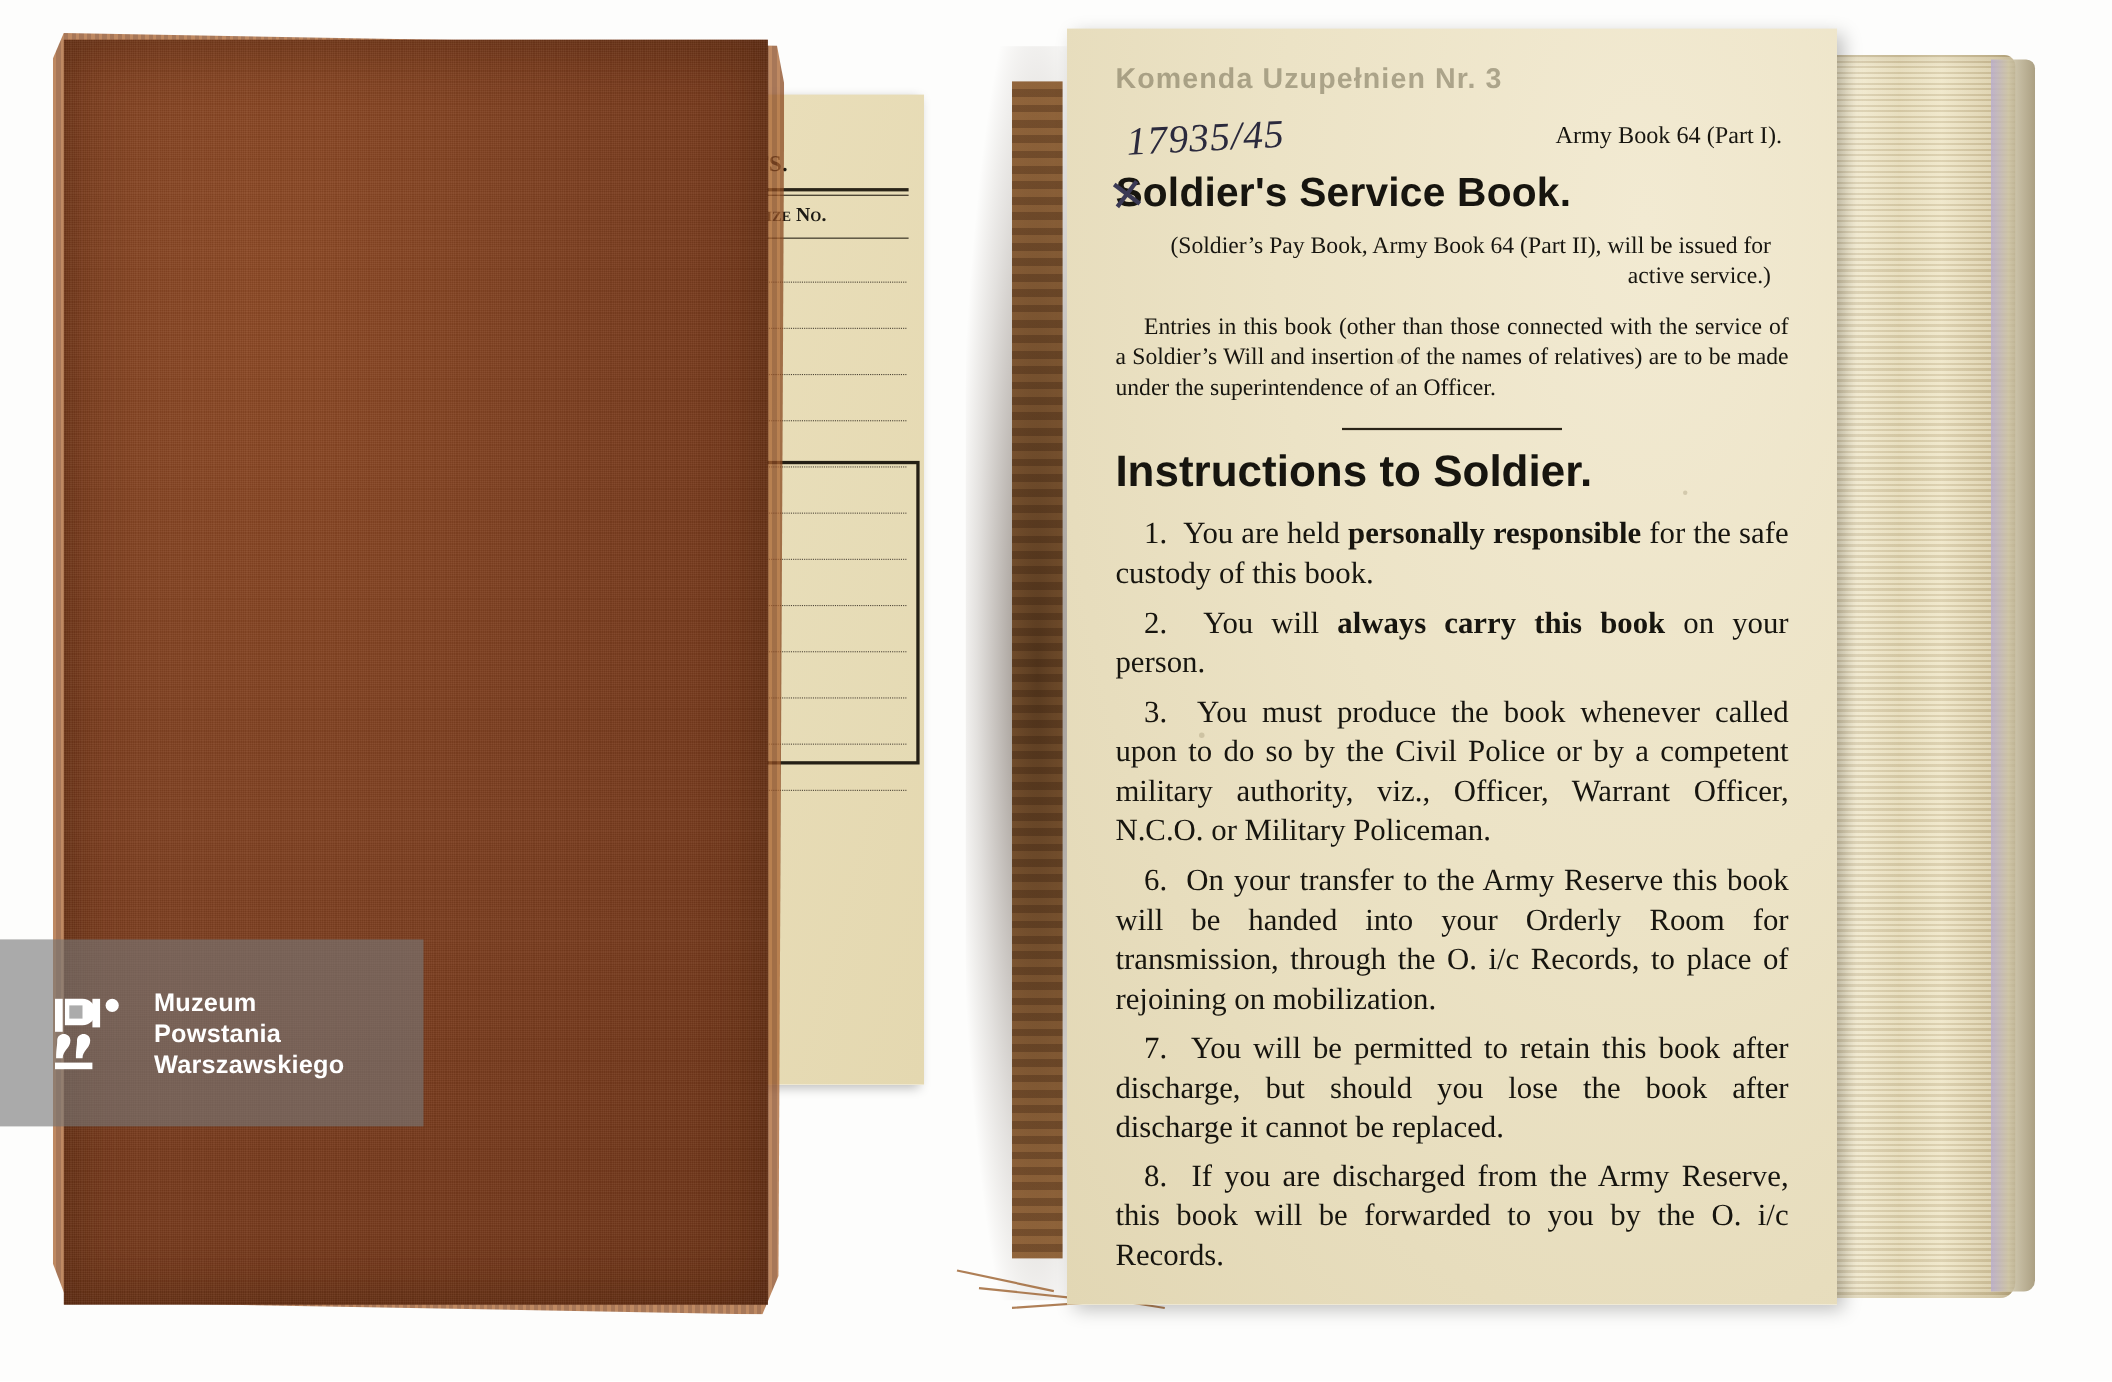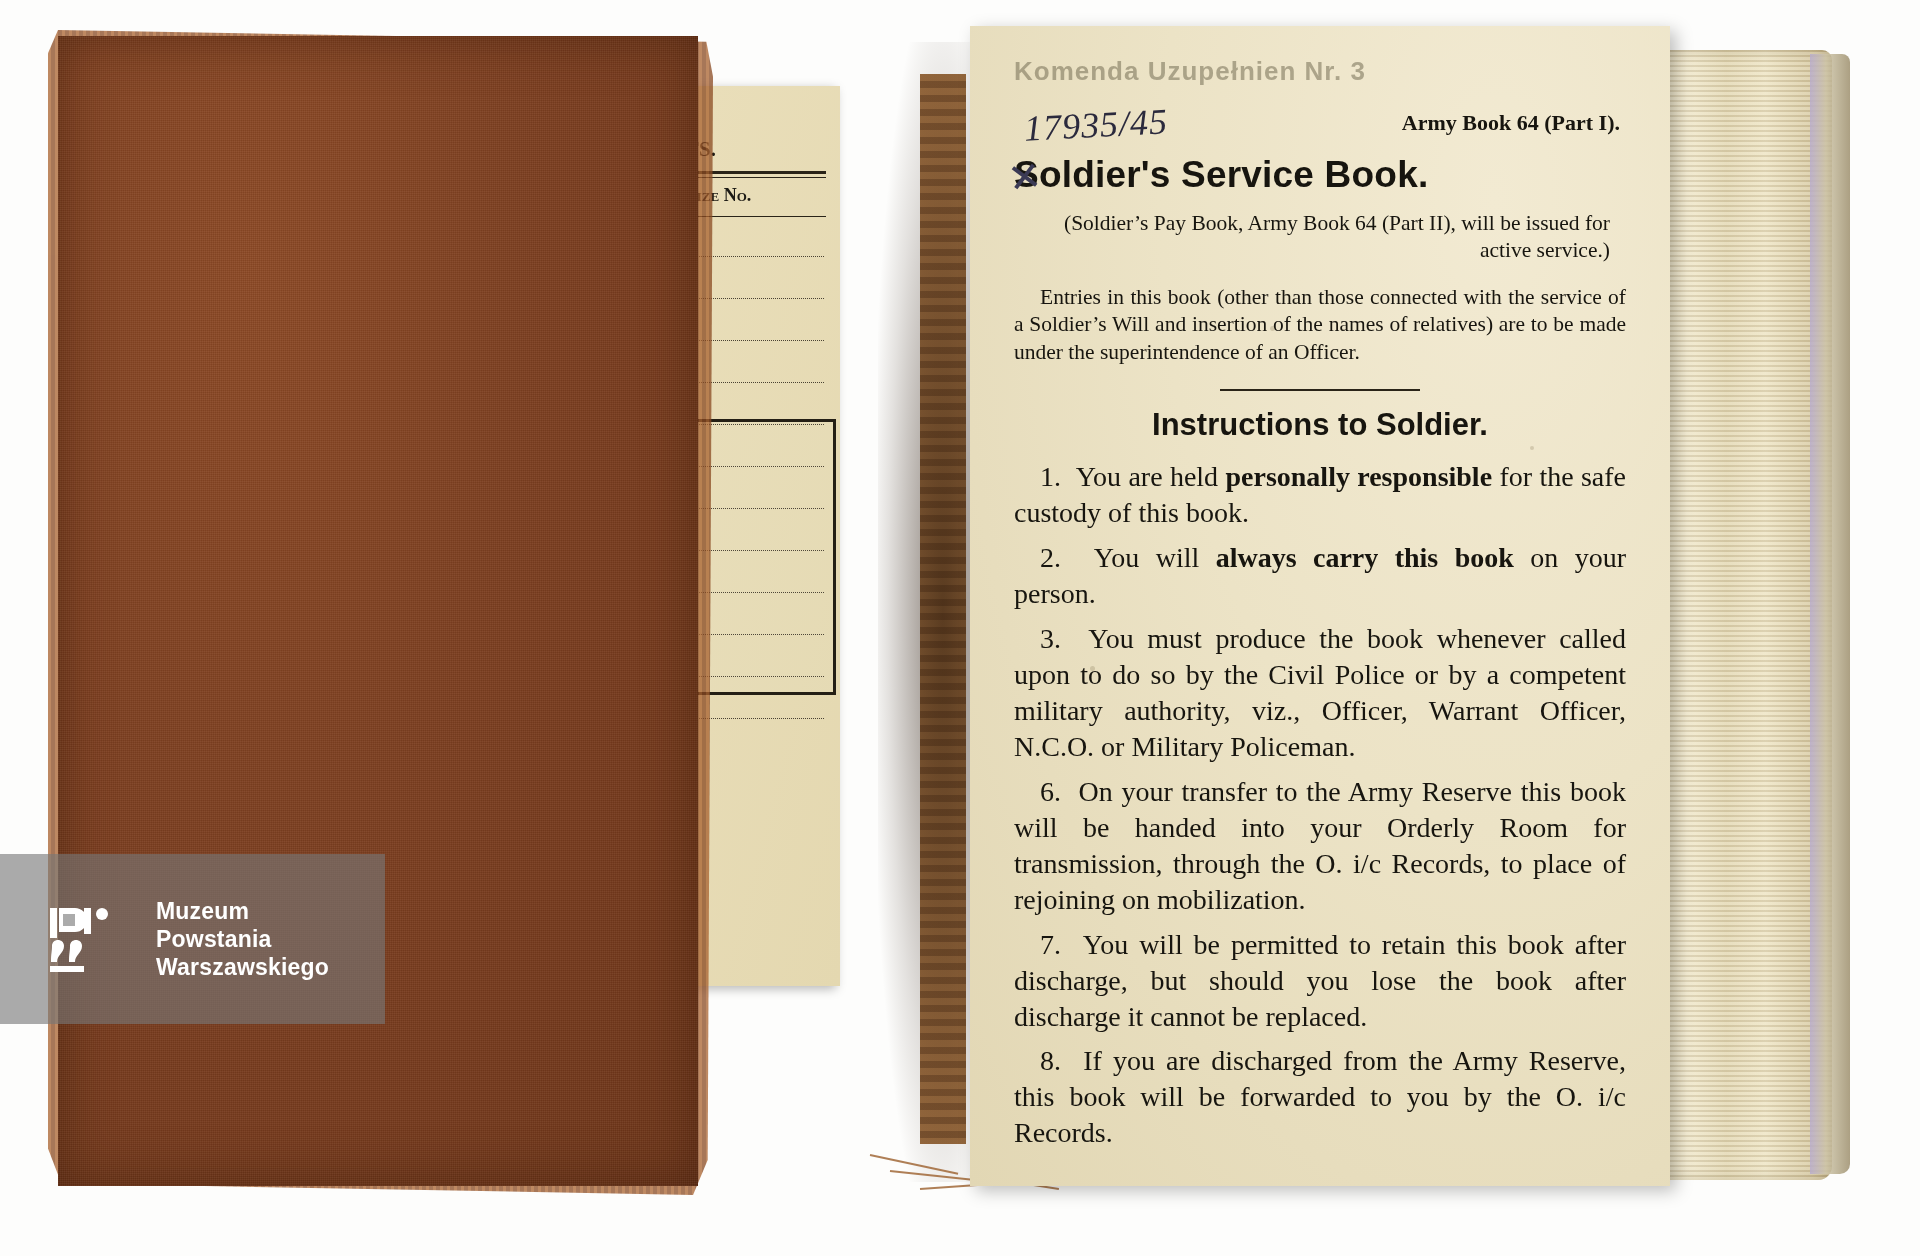--- a/index.html
+++ b/index.html
@@ -179,21 +179,20 @@
   .hand-cross {
     position:absolute; left: 38px; top: 128px;
     font-size: 40px; color:#3b3a55; transform: rotate(-8deg);
     font-family:"Liberation Serif", serif;
   }
   .armybook {
     text-align: right;
     font-size: 22px;
     padding-right: 6px;
     margin-top: 14px;
-    font-weight: bold;
   }
   .sb-title {
     font-family:"Liberation Sans", sans-serif;
     font-weight: bold;
     font-size: 37px;
     margin: 18px 0 14px 0;
     letter-spacing:.2px;
   }
   .sb-sub {
     text-align:right;
@@ -206,24 +205,23 @@
     line-height: 1.29;
     text-align: justify;
     margin: 0 0 8px 0;
     text-indent: 26px;
   }
   .hr-short {
     width: 200px; height: 2px; background:#2a2418;
     margin: 22px auto 16px auto;
   }
   .instr-title {
-    text-align:center;
     font-family:"Liberation Sans", sans-serif;
     font-weight:bold;
-    font-size: 31px;
+    font-size: 40px;
     margin: 4px 0 16px 0;
   }
   .instr {
     font-size: 28px;
     line-height: 1.285;
     text-align: justify;
     margin: 0 0 9px 0;
     text-indent: 26px;
   }
   .instr b { font-weight: bold; }
@@ -260,21 +258,21 @@
     position:absolute; display:block; width: 90px; height:2px;
     background:#9b5f2c; transform-origin: left center; opacity:.8;
   }
 
   
   .wm {
     position: absolute;
     left: 0; top: 854px;
     width: 385px; height: 170px;
     background: rgba(120,120,120,0.62);
-    display: flex; align-items: center; gap: 32px;
+    display: flex; align-items: center; gap: 16px;
     padding-left: 46px;
   }
   .wm .mark {
     width: 78px; height: 74px; flex: 0 0 auto;
     position: relative;
   }
   .wm .mark svg { display:block; }
   .wm .txt {
     font-family:"Liberation Sans", sans-serif;
     font-weight: bold;

